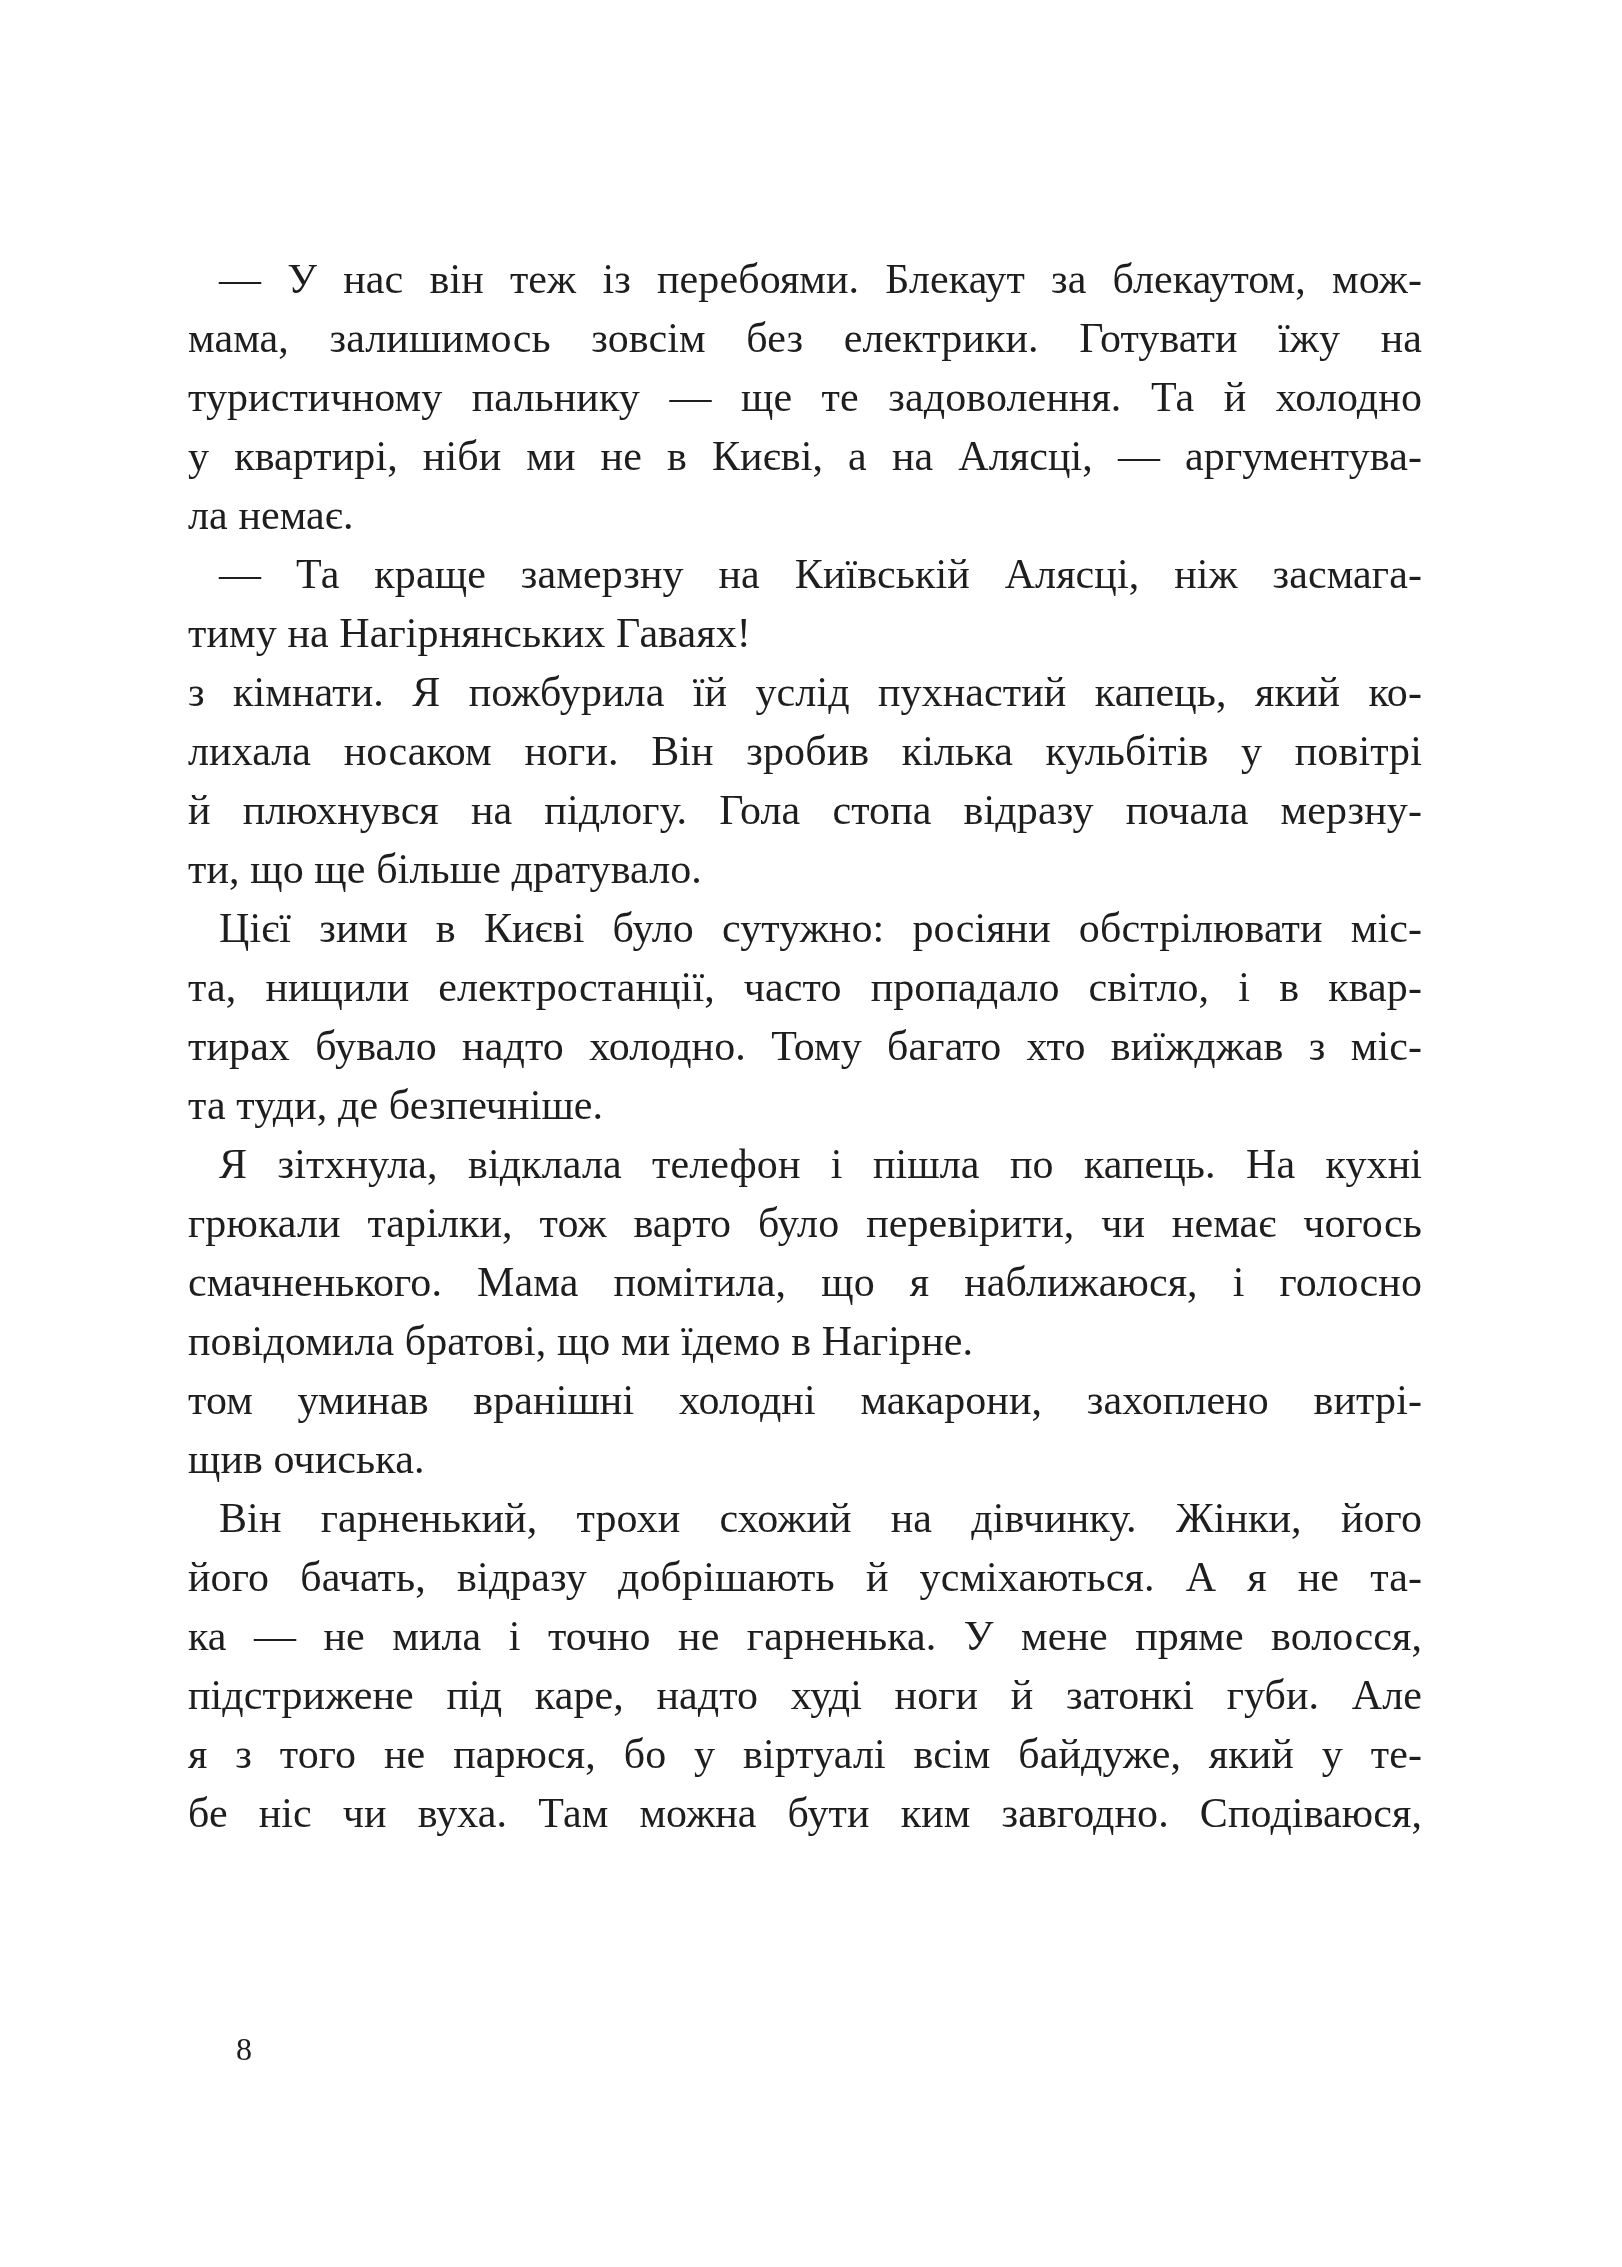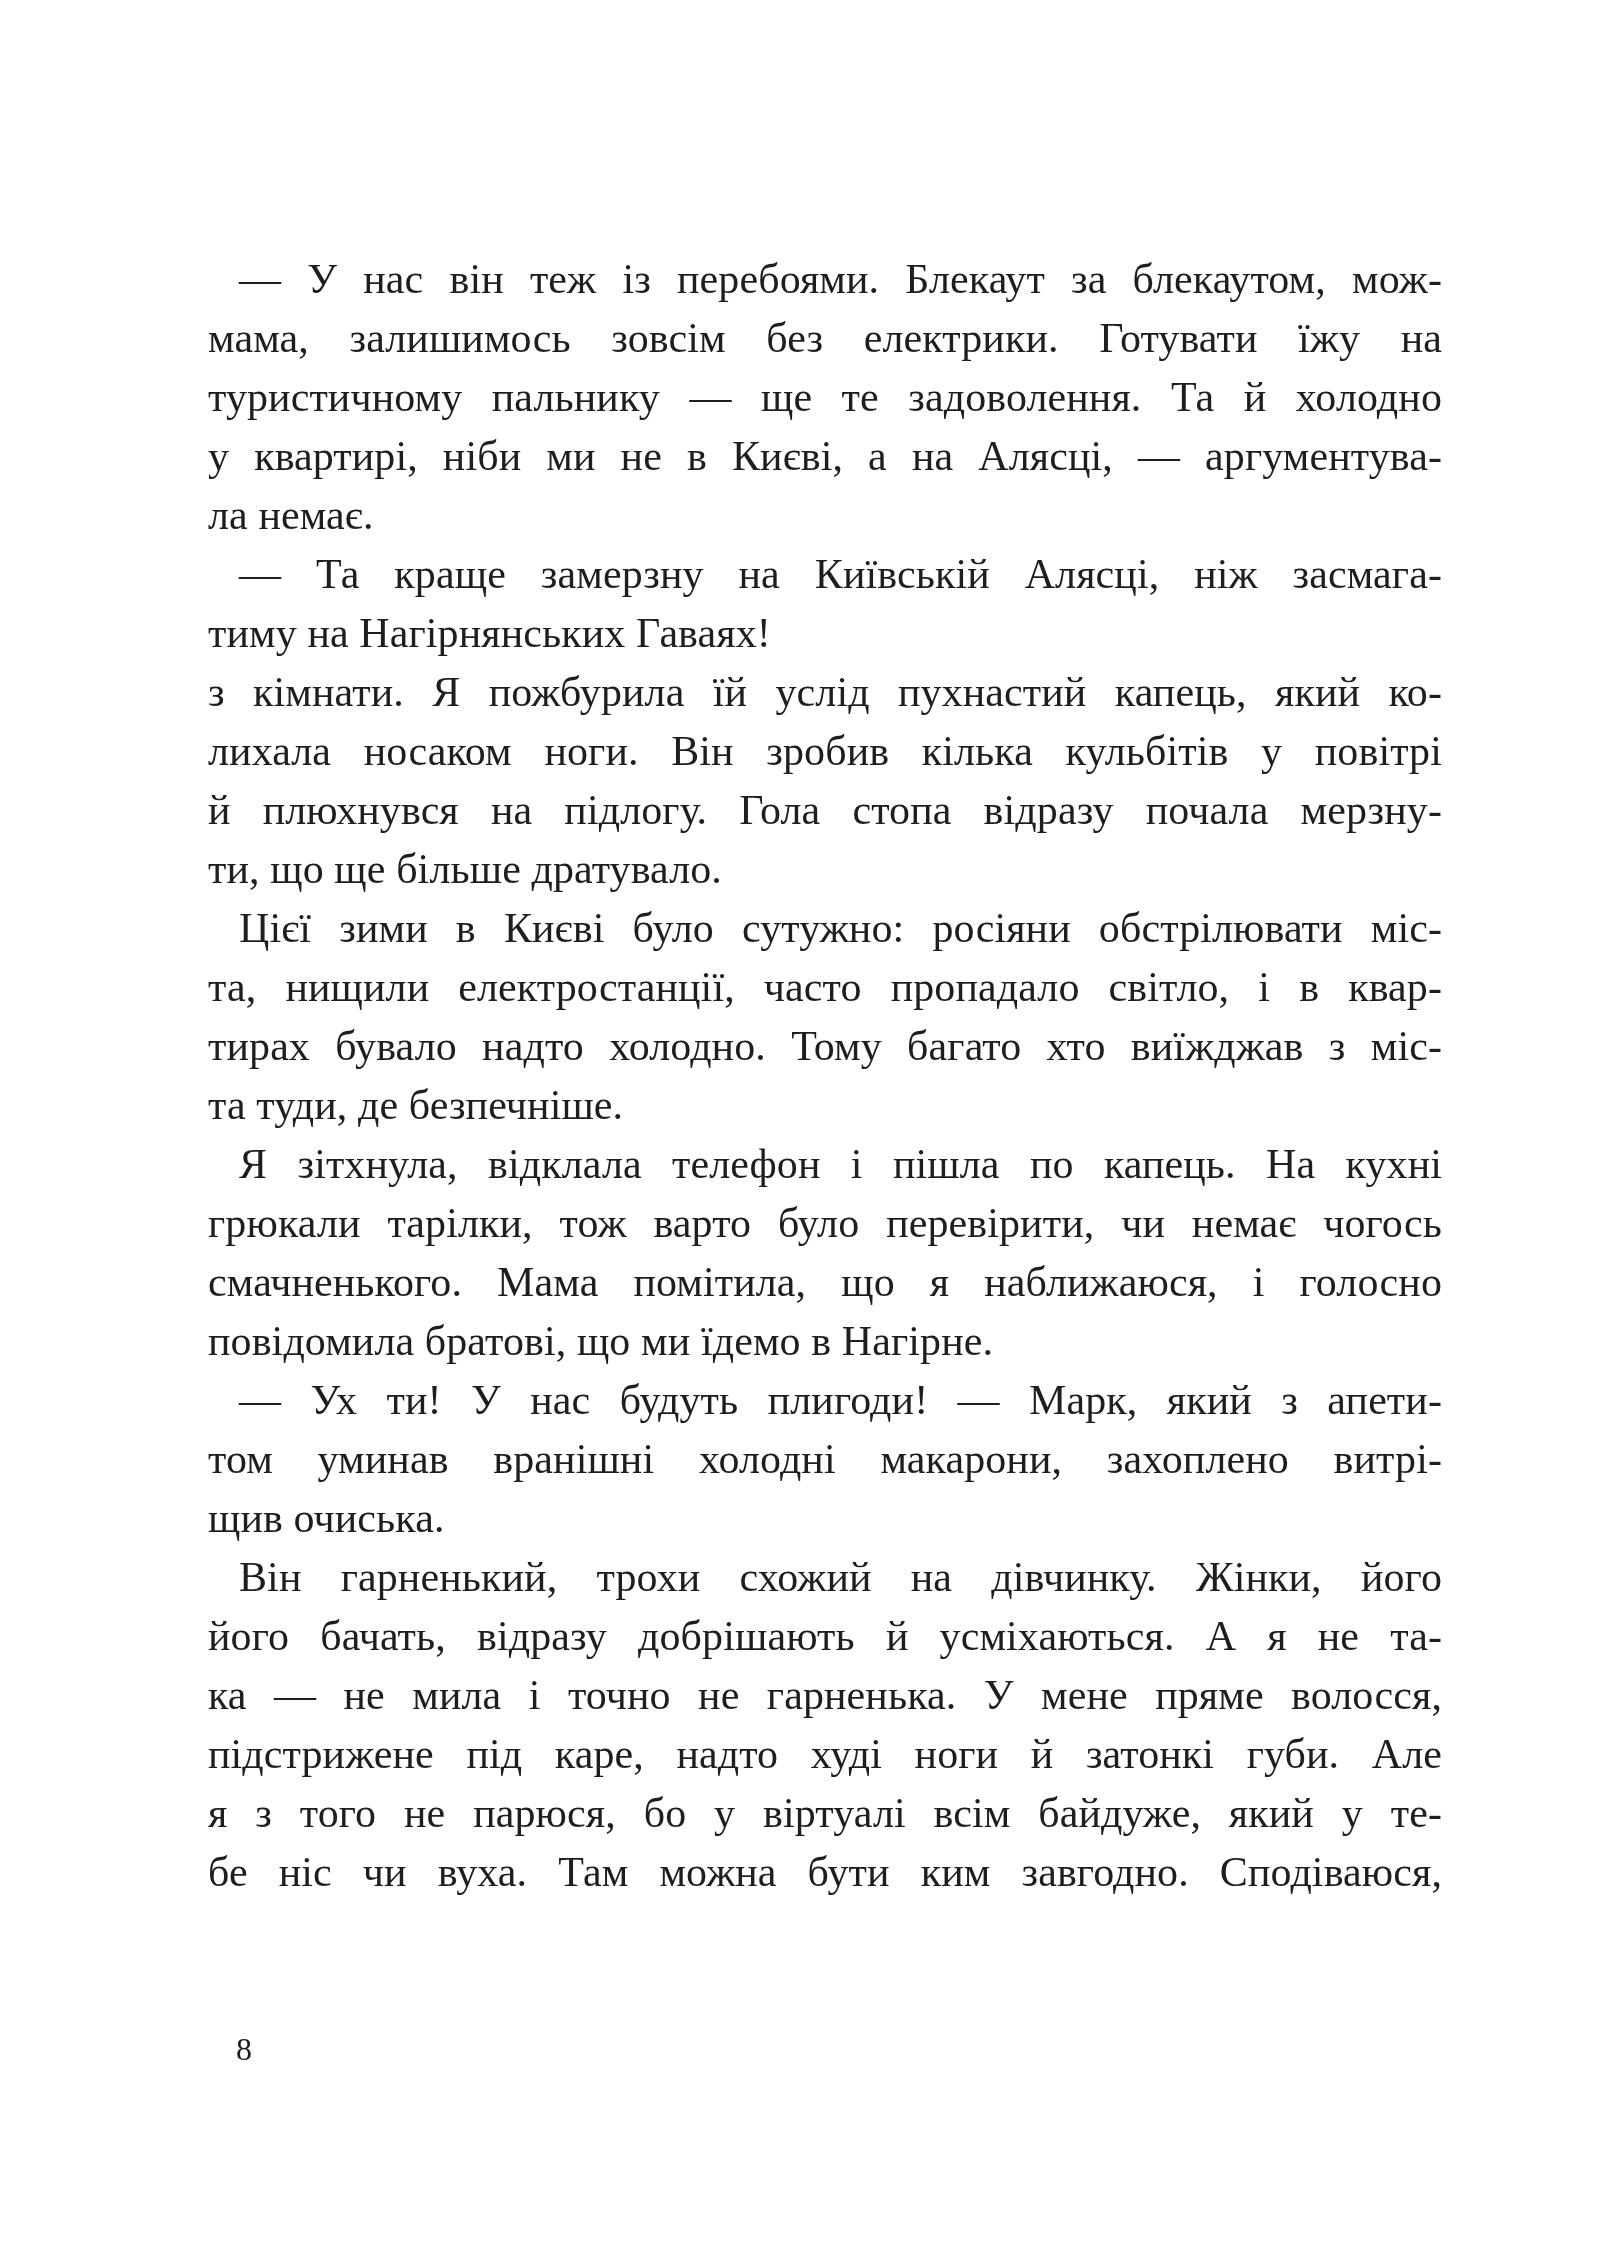--- a/index.html
+++ b/index.html
@@ -11,21 +11,21 @@
     position: relative;
     width: 1622px;
     height: 2268px;
     background: #ffffff;
     overflow: hidden;
     font-family: "Liberation Serif", "DejaVu Serif", serif;
     color: #1e1e1e;
   }
   .text-block {
     position: absolute;
-    left: 208px;
+    left: 188px;
     top: 250px;
     width: 1234px;
   }
   .paragraph {
     margin: 0;
     padding: 0;
   }
   .line {
     font-size: 42px;
     line-height: 59px;
@@ -77,21 +77,20 @@
         <div class="line">тирах бувало надто холодно. Тому багато хто виїжджав з міс-</div>
         <div class="line flush">та туди, де безпечніше.</div>
       </div>
       <div class="paragraph">
         <div class="line indent">Я зітхнула, відклала телефон і пішла по капець. На кухні</div>
         <div class="line">грюкали тарілки, тож варто було перевірити, чи немає чогось</div>
         <div class="line">смачненького. Мама помітила, що я наближаюся, і голосно</div>
         <div class="line flush">повідомила братові, що ми їдемо в Нагірне.</div>
       </div>
       <div class="paragraph">
-        <div class="line indent">— Ух ти! У нас будуть плигоди! — Марк, який з апети-</div>
         <div class="line">том уминав вранішні холодні макарони, захоплено витрі-</div>
         <div class="line flush">щив очиська.</div>
       </div>
       <div class="paragraph">
         <div class="line indent">Він гарненький, трохи схожий на дівчинку. Жінки, його</div>
         <div class="line">його бачать, відразу добрішають й усміхаються. А я не та-</div>
         <div class="line">ка — не мила і точно не гарненька. У мене пряме волосся,</div>
         <div class="line">підстрижене під каре, надто худі ноги й затонкі губи. Але</div>
         <div class="line">я з того не парюся, бо у віртуалі всім байдуже, який у те-</div>
         <div class="line">бе ніс чи вуха. Там можна бути ким завгодно. Сподіваюся,</div>

